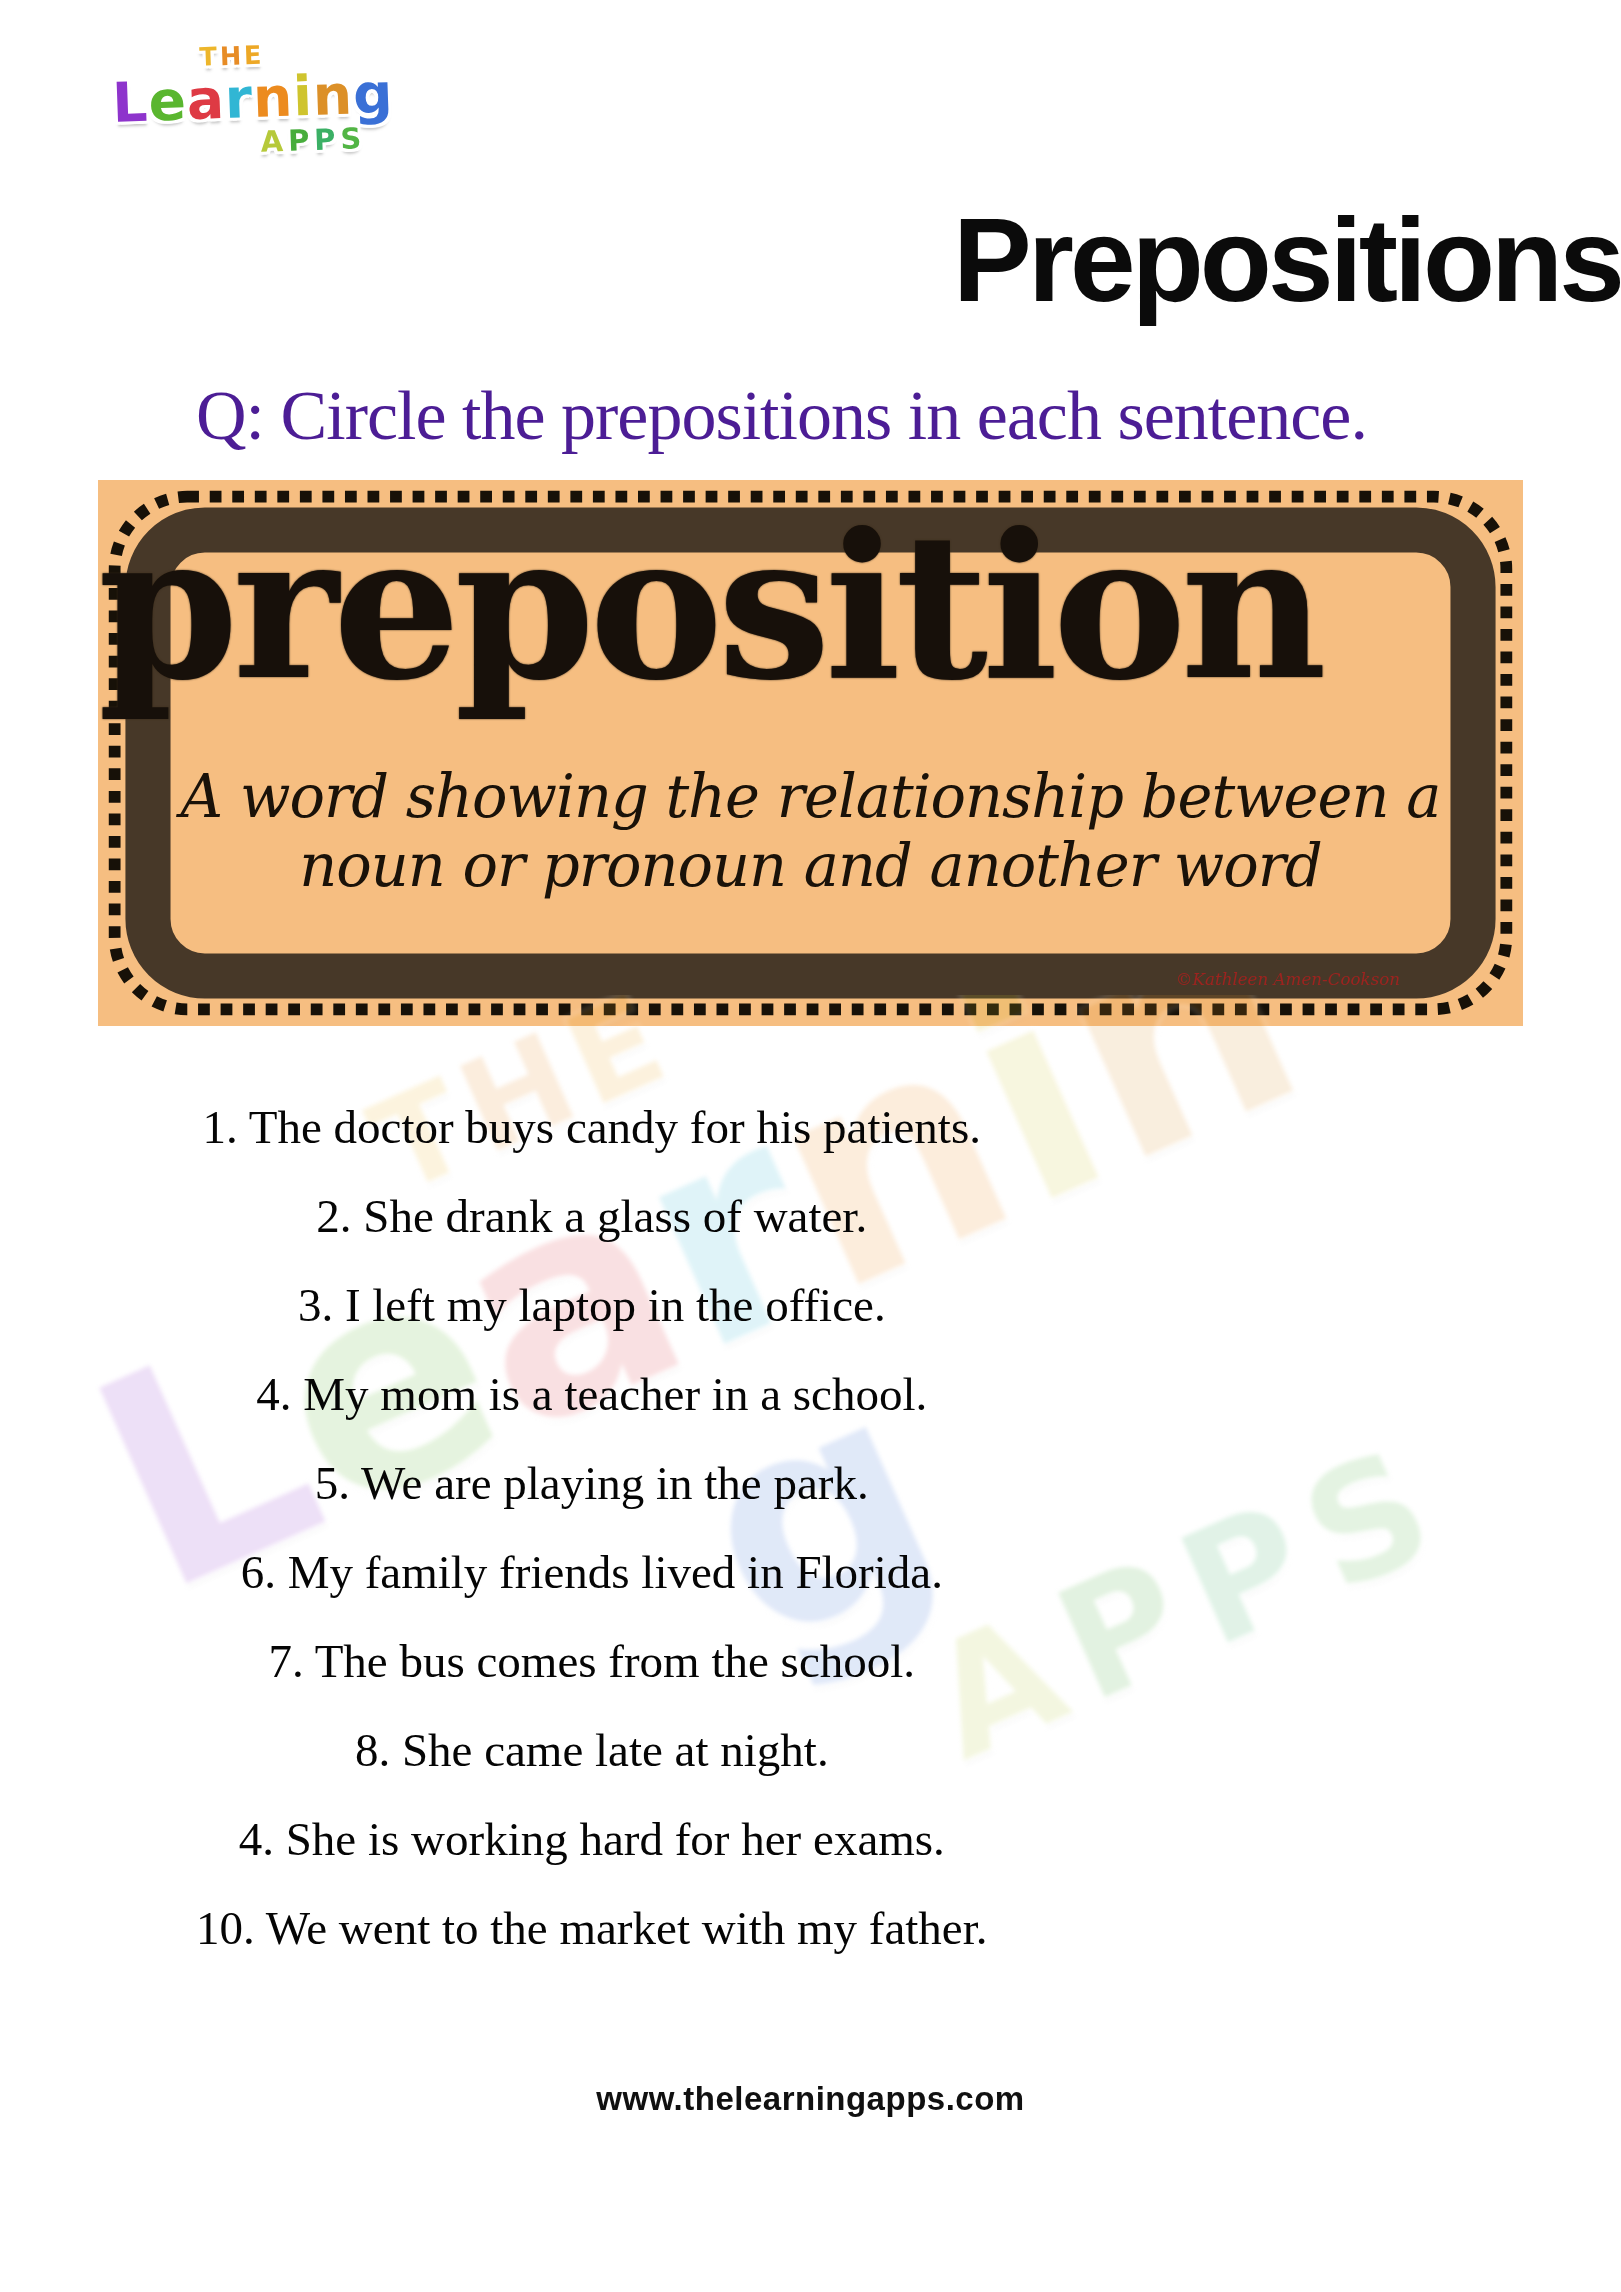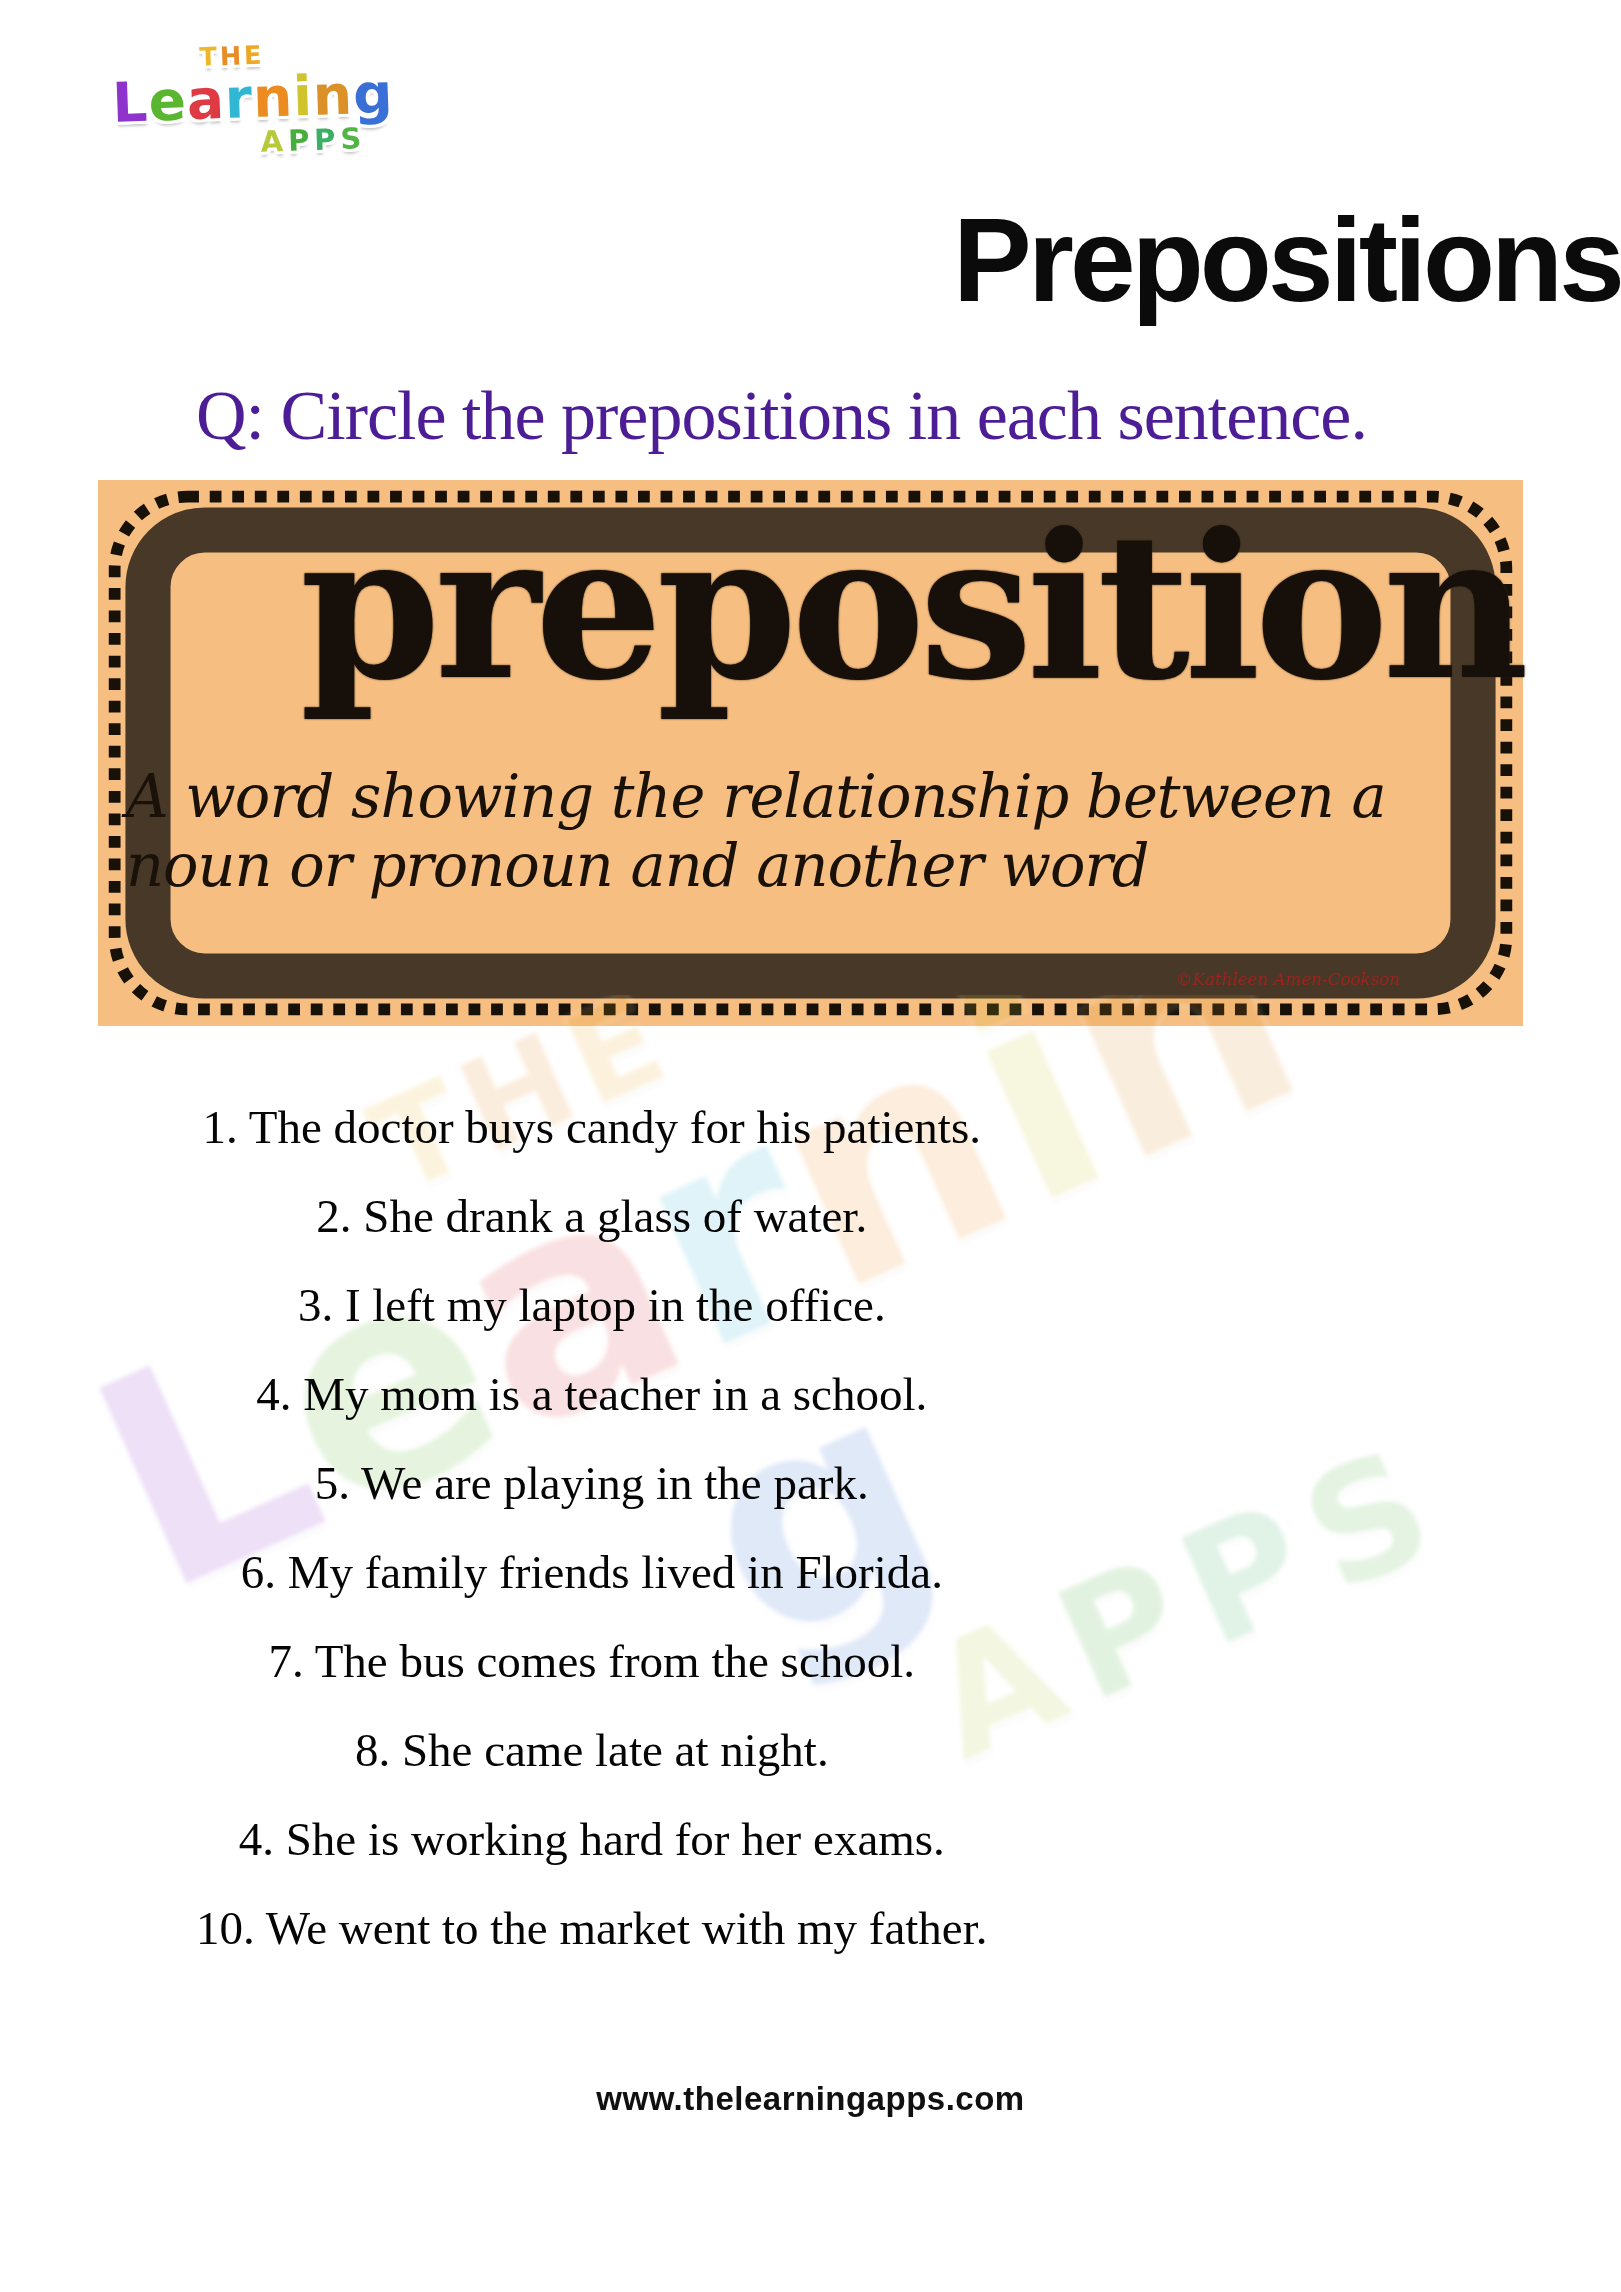--- a/index.html
+++ b/index.html
@@ -48,33 +48,32 @@
 
   
   .banner {
     position: absolute; left: 98px; top: 480px;
     width: 1425px; height: 546px;
     background: var(--banner-bg, #f6be81);
   }
   .banner svg { position: absolute; inset: 0; }
   .banner-word {
     position: absolute; top: 25.5px; left: 0; right: 0;
-    text-align: right;
+    text-align: left;
     font-family: "DejaVu Serif", serif; font-weight: bold;
     font-size: 201px; line-height: 1; letter-spacing: -5.9px;
     color: #17100a;
     text-shadow: 0 0 2px #3b2c1a;
   }
   .banner-def {
     position: absolute; top: 282px; left: 0; right: 0;
-    text-align: left;
+    text-align: center;
     font-family: "DejaVu Serif", serif; font-style: italic;
     font-size: 59px; line-height: 1.17; letter-spacing: -1px;
     color: #1a1209;
-    padding-left: 28px;
   }
   .banner-credit {
     position: absolute; right: 123px; bottom: 37px;
     font-family: "DejaVu Serif", serif; font-style: italic;
     font-size: 16.7px; color: #b91c1c; opacity: .75; margin-top: 20px;
   }
 
   
   .watermark-clip {
     position: absolute; left: 0; top: 995px;

